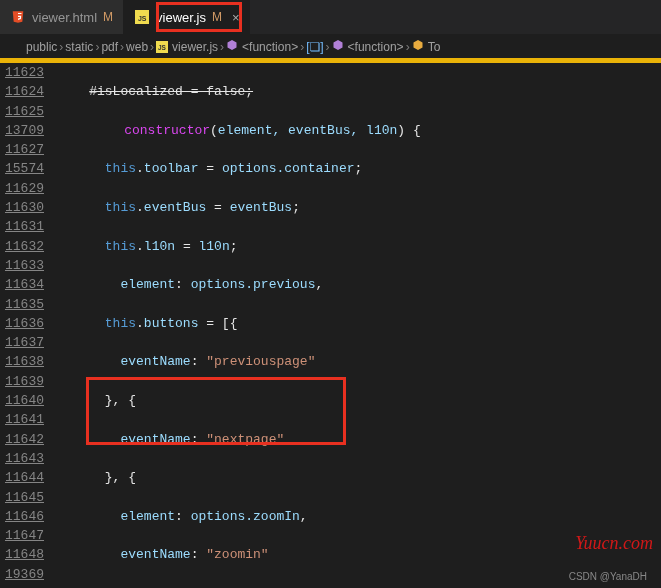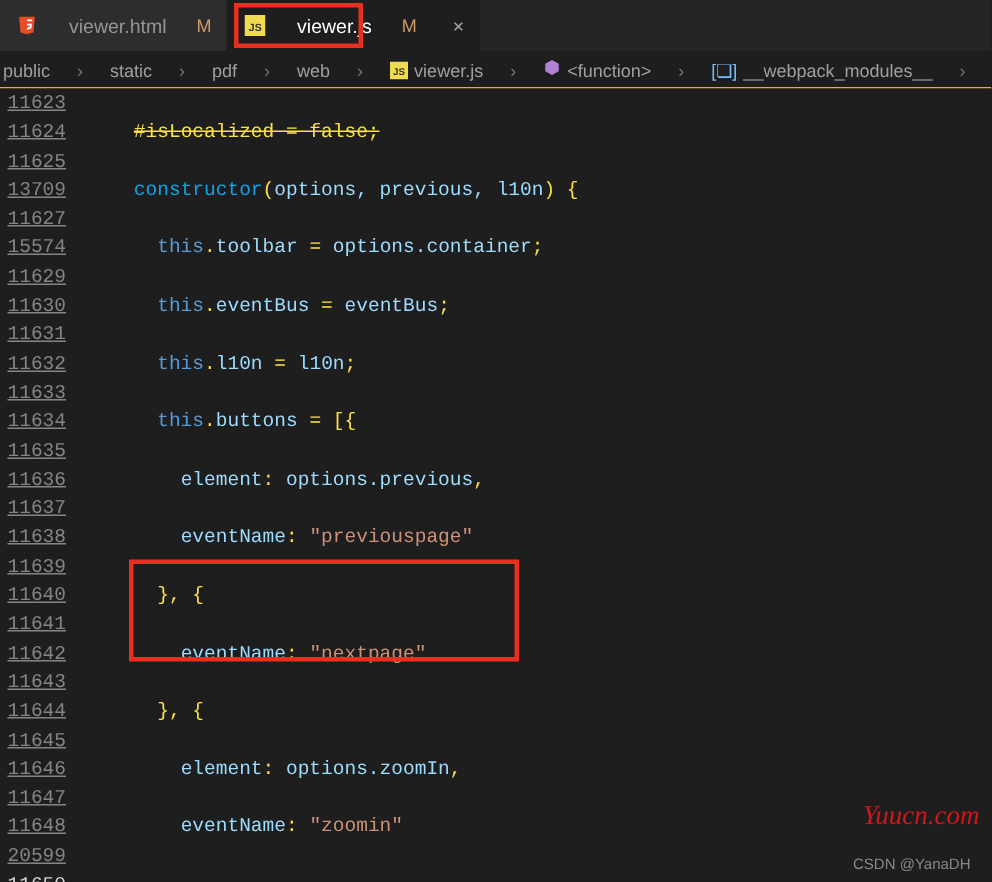--- a/index.html
+++ b/index.html
@@ -17,47 +17,47 @@
     display: flex;
     background: #252526;
     height: 35px;
     align-items: stretch;
     border-bottom: 1px solid #1e1e1e;
   }
   .tab {
     display: flex;
     align-items: center;
     padding: 0 10px;
-    gap: 20px;
+    gap: 6px;
     background: #2d2d2d;
     border-right: 1px solid #1e1e1e;
     color: #969696;
     font-size: 13px;
     font-family: -apple-system, "Segoe UI", sans-serif;
   }
   .tab.active { background: #1e1e1e; color: #fff; }
   .tab .icon { width: 16px; height: 16px; display: inline-flex; align-items: center; justify-content: center; }
   .tab .status { color: #d19a66; font-size: 12px; }
   .tab .close { color: #aaa; font-size: 13px; margin-left: 4px; }
   .tab-highlight {
     position: absolute;
     border: 3px solid #e83020;
     top: 2px; left: 156px; width: 86px; height: 30px;
     pointer-events: none;
   }
   .breadcrumbs {
     display: flex;
     align-items: center;
-    gap: 16px;
-    padding: 4px 2px;
+    gap: 0;
+    padding: 4px 26px;
     font-size: 12px;
     font-family: -apple-system, "Segoe UI", sans-serif;
     color: #a0a0a0;
     background: #1e1e1e;
-    border-bottom: 1px solid #eab308;
+    border-bottom: 5px solid #eab308;
     white-space: nowrap;
     overflow: hidden;
   }
   .breadcrumbs .sep { color: #7a7a7a; margin: 0 2px; }
   .breadcrumbs .crumb { display: inline-flex; align-items: center; gap: 4px; }
   .editor {
     display: flex;
     height: calc(100% - 60px);
     background: #1e1e1e;
   }
@@ -73,25 +73,25 @@
   .gutter .ln { height: 19.3px; line-height: 19.3px; }
   .gutter .ln.active { color: #d4d4d4; font-weight: 500; }
   .code {
     flex: 1;
     font-size: 13px;
     line-height: 19.3px;
     white-space: pre;
     position: relative;
   }
   .code .line { height: 19.3px; }
-  .fn { color: #0ea5e9; }
+  .fn { color: #d946ef; margin-left: 35px; }
   .id { color: #9cdcfe; }
   .th { color: #569cd6; }
   .str { color: #ce9178; }
-  .p { color: #fde047; }
+  .p { color: #e5e5e5; }
   .code-highlight {
     position: absolute;
     border: 3px solid #e83020;
     left: 28px;
     top: 314px;
     width: 260px;
     height: 68px;
     pointer-events: none;
   }
   .watermark {
@@ -164,21 +164,20 @@
     <span class="sep">›</span>
   <span class="crumb">
     <span><svg width="12" height="12" viewBox="0 0 24 24">
           <path fill="#b180d7" d="M12 2l9 5v10l-9 5-9-5V7l9-5z"></path>
         </svg></span>
     <span>&lt;function&gt;</span>
   </span>
     <span class="sep">›</span>
   <span class="crumb">
     <span style="color:#75beff">[❏]</span>
-    <span>__webpack_modules__</span>
   </span>
     <span class="sep">›</span>
   <span class="crumb">
     <span><svg width="12" height="12" viewBox="0 0 24 24">
           <path fill="#b180d7" d="M12 2l9 5v10l-9 5-9-5V7l9-5z"></path>
         </svg></span>
     <span>&lt;function&gt;</span>
   </span>
     <span class="sep">›</span>
   <span class="crumb">
@@ -210,31 +209,31 @@
       <div class="ln">11639</div>
       <div class="ln">11640</div>
       <div class="ln">11641</div>
       <div class="ln">11642</div>
       <div class="ln">11643</div>
       <div class="ln">11644</div>
       <div class="ln">11645</div>
       <div class="ln">11646</div>
       <div class="ln">11647</div>
       <div class="ln">11648</div>
-      <div class="ln">20599</div>
+      <div class="ln">19369</div>
       <div class="ln active">11650</div>
     </div>
   <div class="code">
 <div class="line">    <span class="p" style="text-decoration:line-through">#isLocalized = false;</span></div>
-<div class="line">    <span class="fn">constructor</span><span class="p">(</span><span class="id">options, previous, l10n</span><span class="p">) {</span></div>
+<div class="line">    <span class="fn">constructor</span><span class="p">(</span><span class="id">element, eventBus, l10n</span><span class="p">) {</span></div>
 <div class="line">      <span class="th">this</span><span class="p">.</span><span class="id">toolbar</span> <span class="p">=</span> <span class="id">options.container</span><span class="p">;</span></div>
 <div class="line">      <span class="th">this</span><span class="p">.</span><span class="id">eventBus</span> <span class="p">=</span> <span class="id">eventBus</span><span class="p">;</span></div>
 <div class="line">      <span class="th">this</span><span class="p">.</span><span class="id">l10n</span> <span class="p">=</span> <span class="id">l10n</span><span class="p">;</span></div>
+<div class="line">        <span class="id">element</span><span class="p">: </span><span class="id">options.previous</span><span class="p">,</span></div>
 <div class="line">      <span class="th">this</span><span class="p">.</span><span class="id">buttons</span> <span class="p">= [{</span></div>
-<div class="line">        <span class="id">element</span><span class="p">: </span><span class="id">options.previous</span><span class="p">,</span></div>
 <div class="line">        <span class="id">eventName</span><span class="p">: </span><span class="str">"previouspage"</span></div>
 <div class="line">      <span class="p">}, {</span></div>
 <div class="line">        <span class="id">eventName</span><span class="p">: </span><span class="str">"nextpage"</span></div>
 <div class="line">      <span class="p">}, {</span></div>
 <div class="line">        <span class="id">element</span><span class="p">: </span><span class="id">options.zoomIn</span><span class="p">,</span></div>
 <div class="line">        <span class="id">eventName</span><span class="p">: </span><span class="str">"zoomin"</span></div>
 
 
 
 

